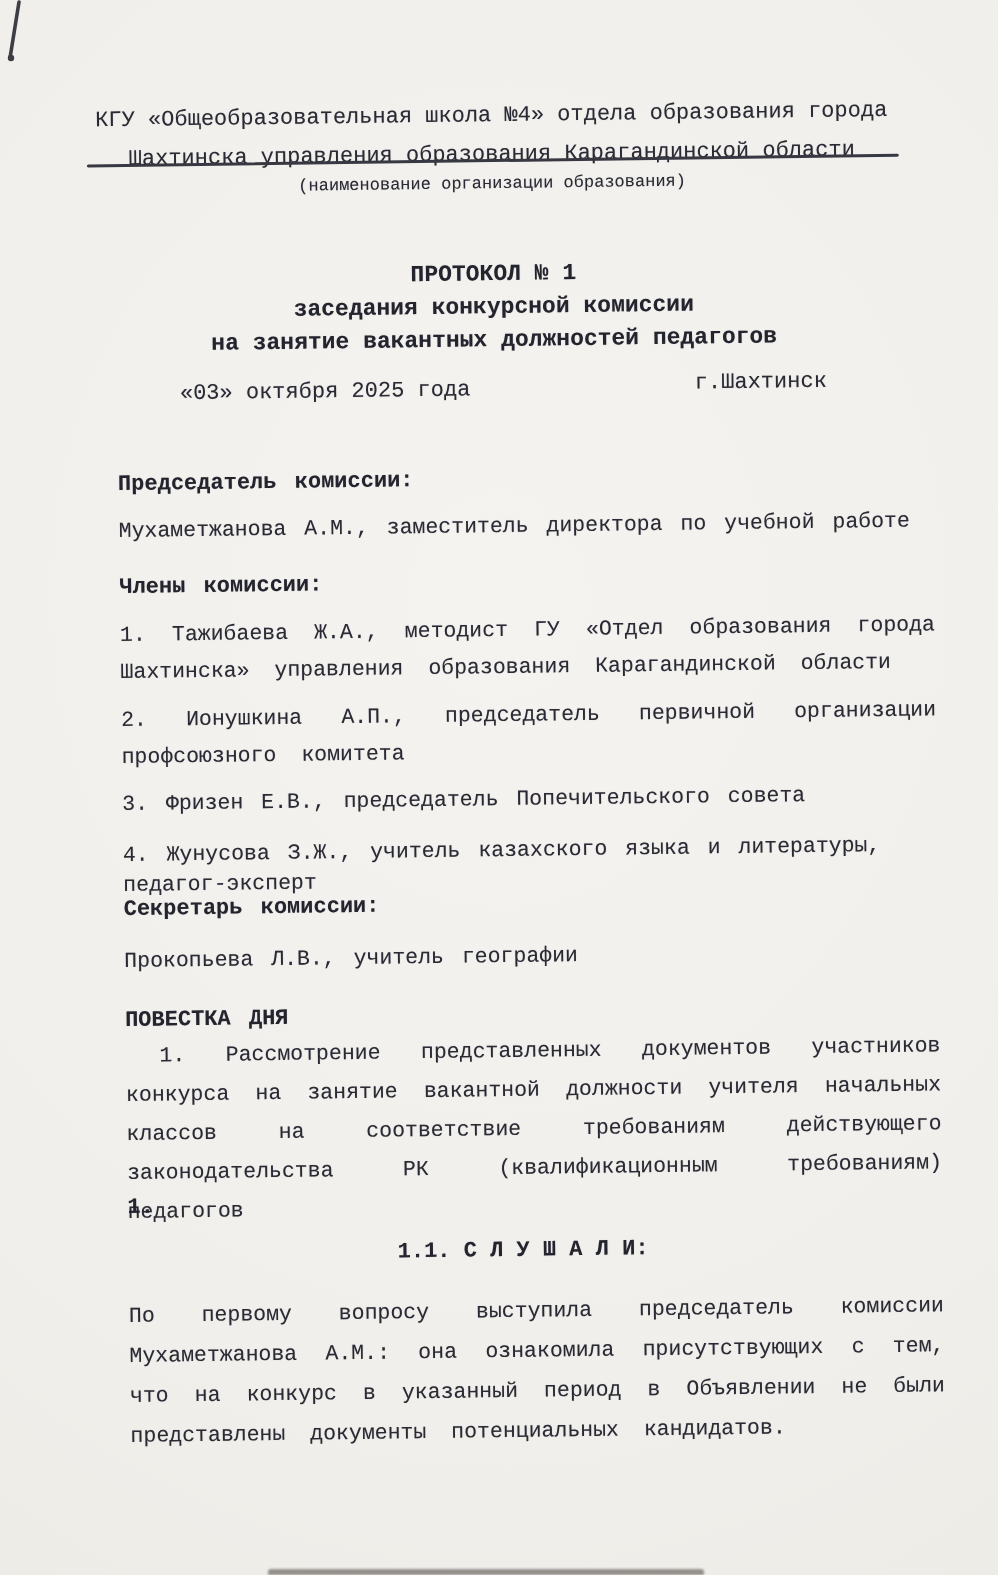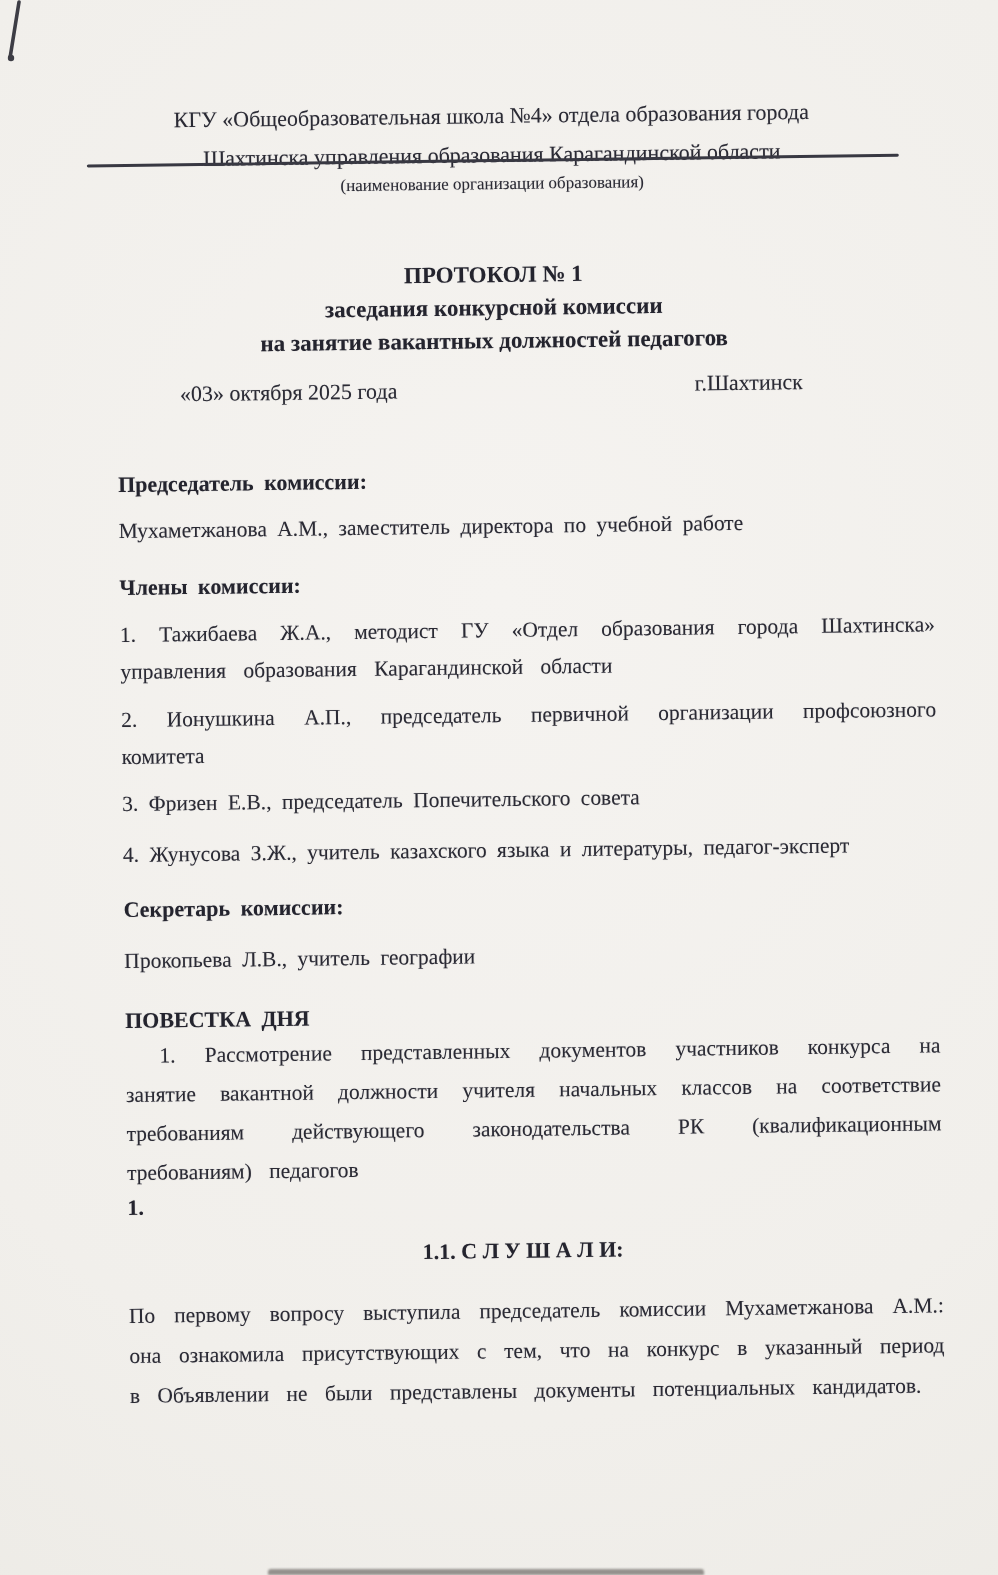--- a/index.html
+++ b/index.html
@@ -3,21 +3,21 @@
 <meta charset="utf-8">
 <style>
   html,body{margin:0;padding:0;background:#e6e4df;}
   .page{
     position:relative;
     width:998px;height:1575px;
     margin:0;
     overflow:hidden;
     background:
       radial-gradient(130% 95% at 50% 38%, #f5f3f0 0%, #f1efeb 55%, #eae8e2 100%);
-    font-family:Liberation Serif, serif;
+    font-family:Liberation Mono, monospace;
     color:#2a2a34;
   }
   .content{
     position:absolute;inset:0;
     transform:rotate(-0.75deg);
     transform-origin:122px 787px;
   }
   .content *{text-shadow:0 0 1px rgba(43,43,58,0.28);}
   .abs{position:absolute;}
   .org-header{top:101px;left:60px;width:880px;font-size:22px;line-height:39px;text-align:center;}

